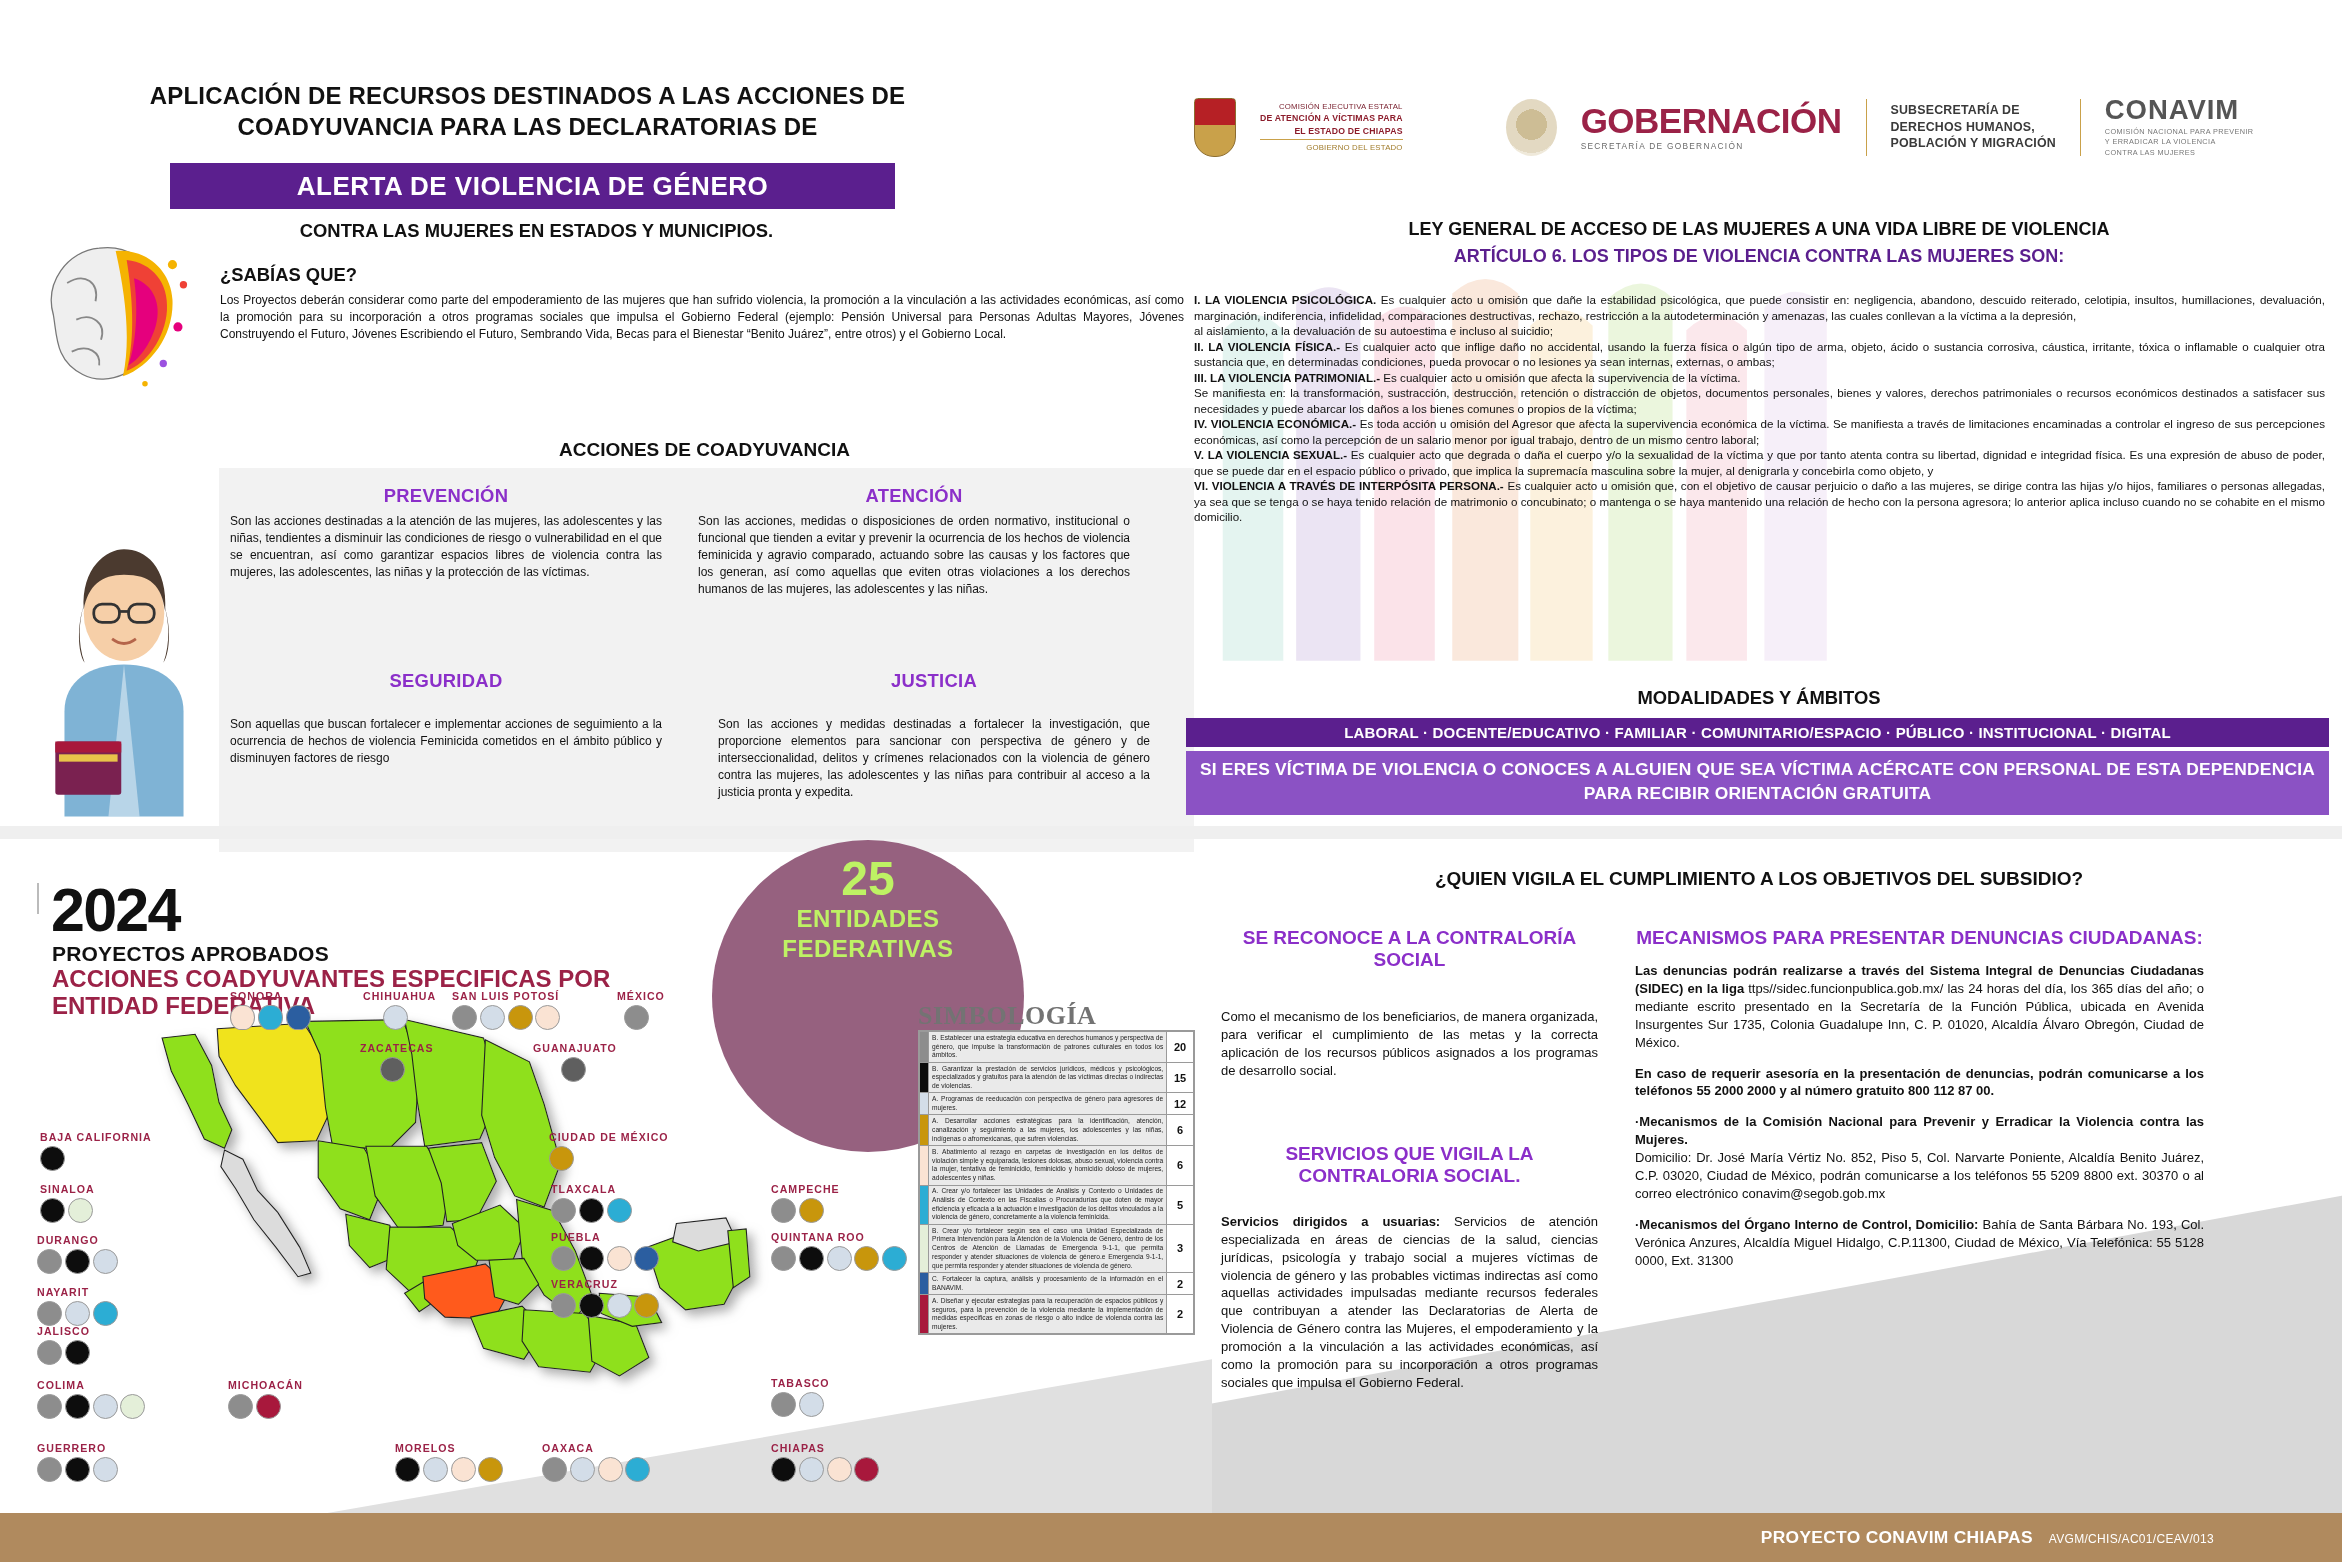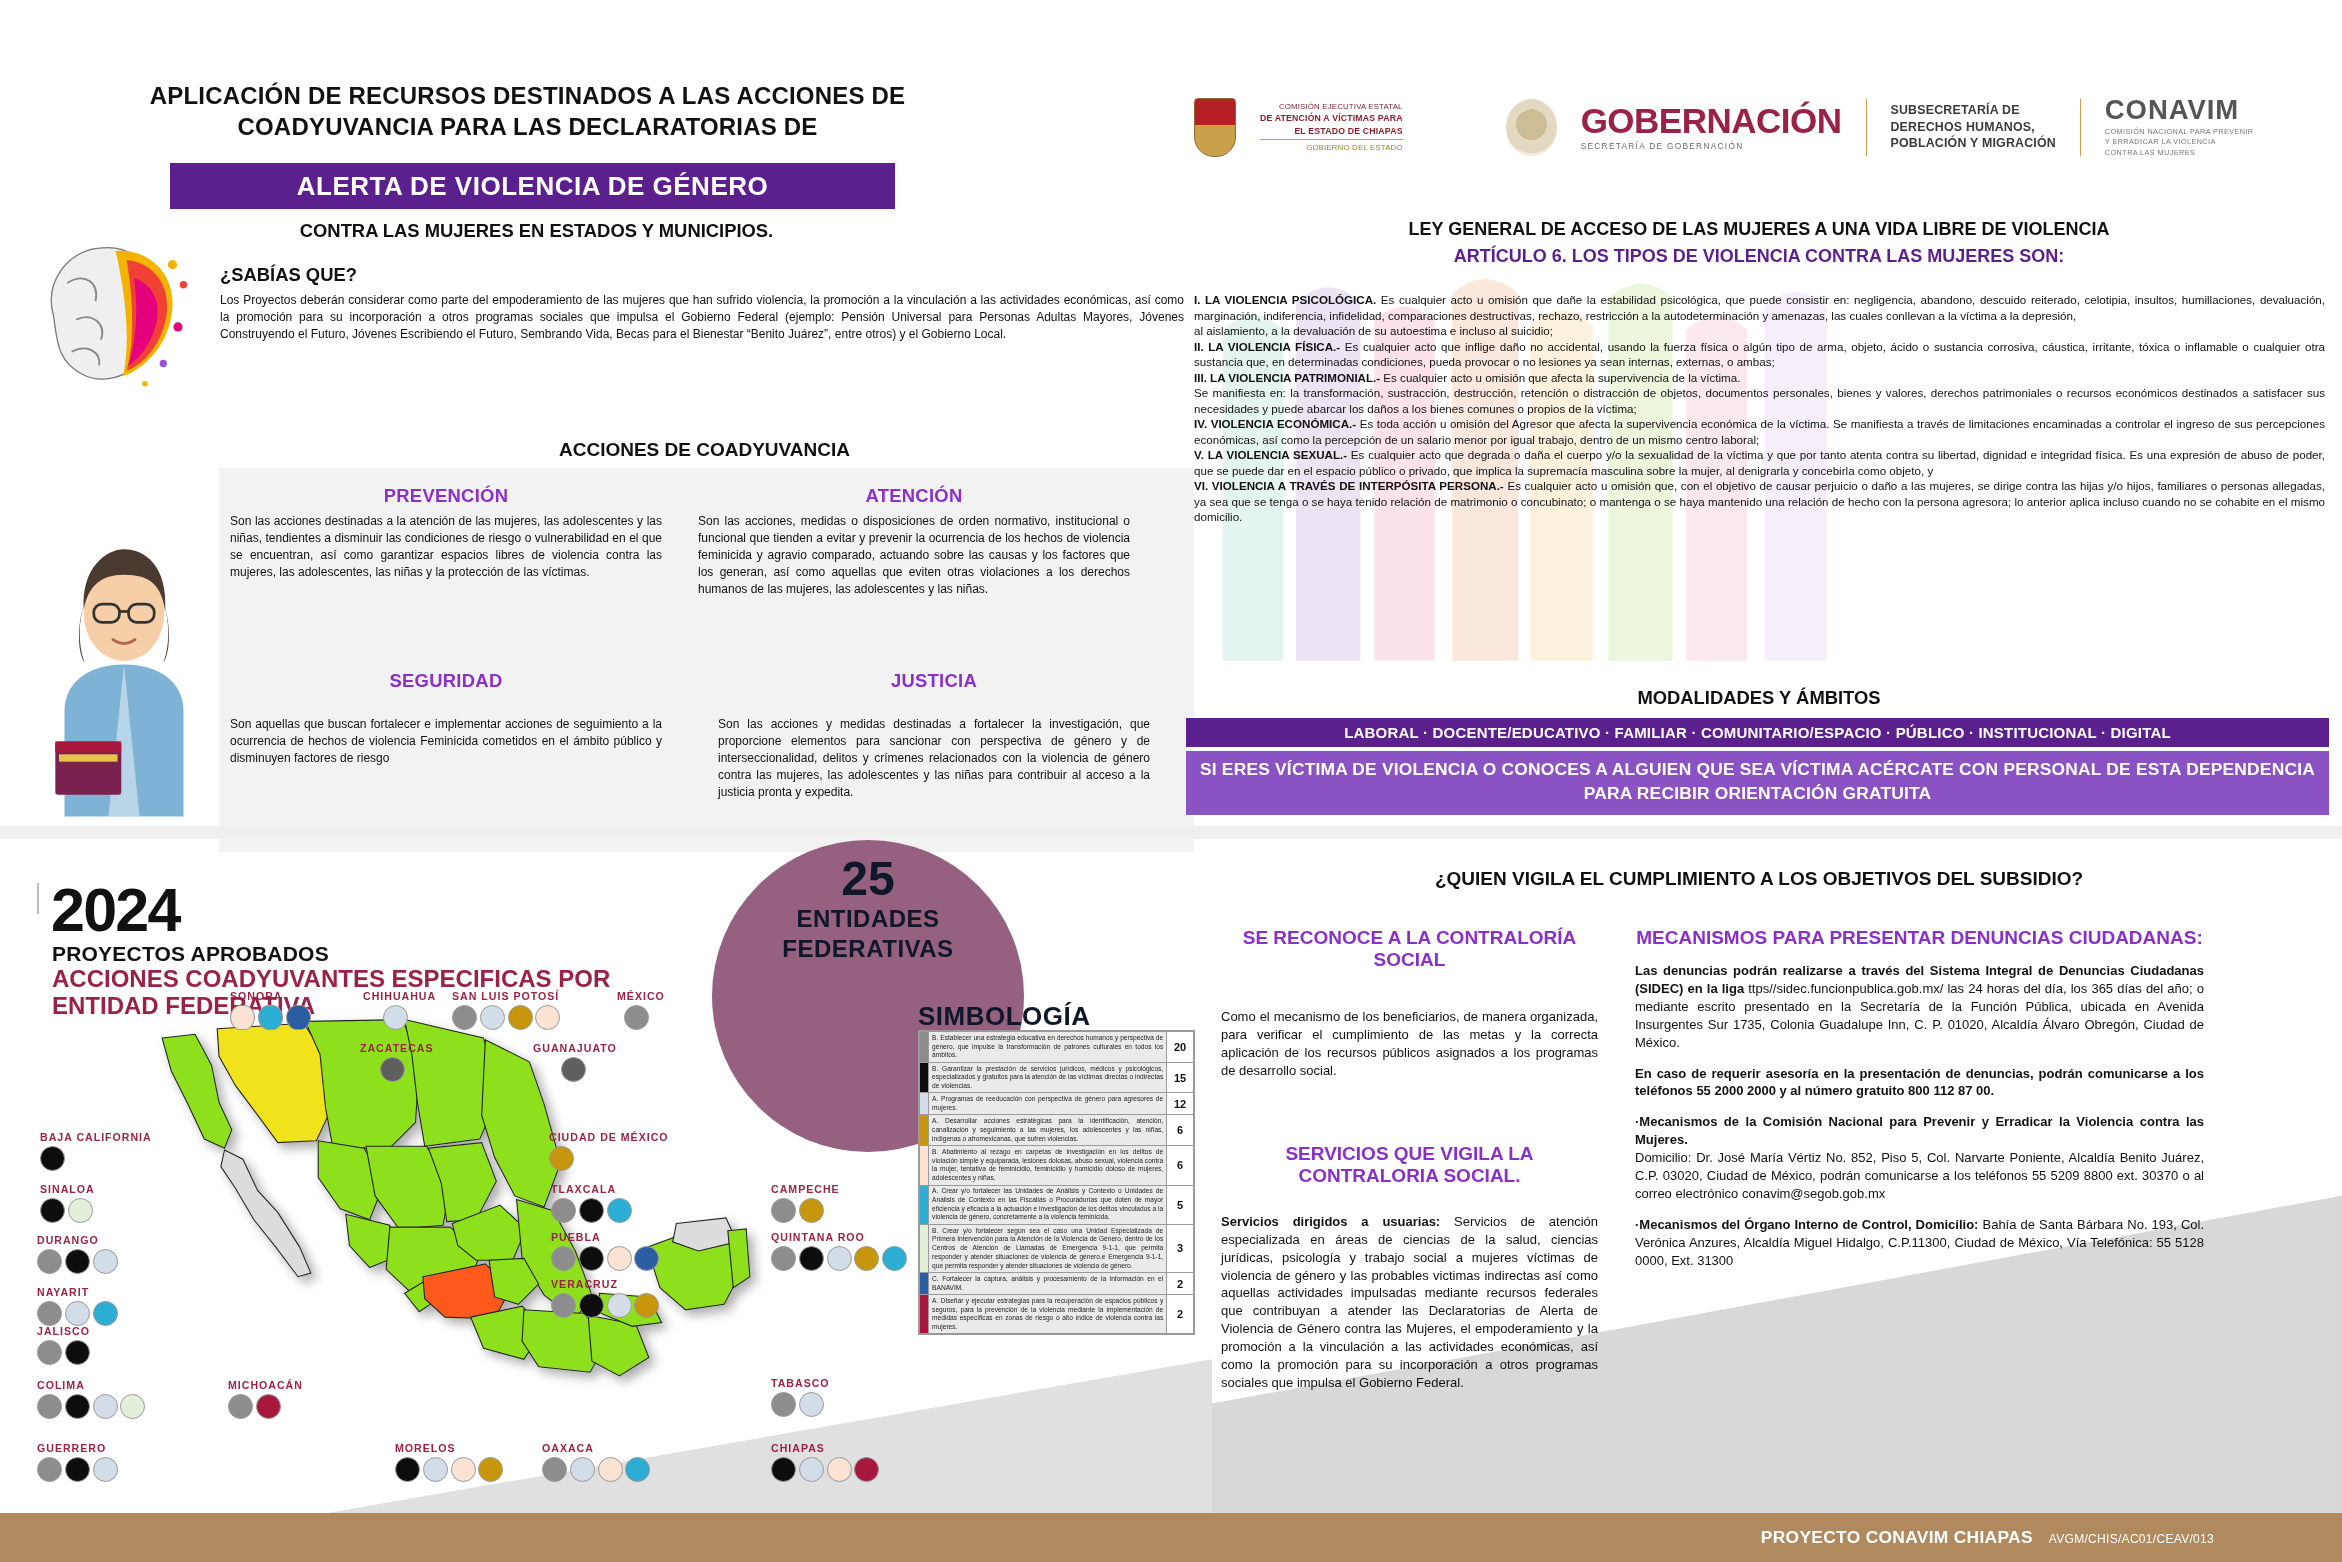--- a/index.html
+++ b/index.html
@@ -65,38 +65,38 @@
     clip-path:polygon(0 100%,100% 18%,100% 100%);}
   .footer{position:absolute;left:0;top:1513px;width:2343px;height:49px;background:#b08a5e;}
   .footer-txt{position:absolute;right:129px;top:1527px;font-size:17.4px;font-weight:bold;color:#fff;letter-spacing:0.3px;}
   .footer-code{font-size:12px;font-weight:normal;margin-left:16px;}
 
   .y2024{left:51px;top:880px;font-size:61px;font-weight:bold;line-height:1;letter-spacing:-1.8px;}
   .pa{left:52px;top:942px;font-size:21px;font-weight:bold;letter-spacing:0.2px;}
   .acc-esp{left:52px;top:966px;width:588px;font-size:24px;font-weight:bold;color:#9B2247;line-height:1.12;}
   .tickline{left:37px;top:883px;width:1.8px;height:31px;background:#bbb;}
 
-  .circle25{left:712px;top:840px;width:312px;height:312px;border-radius:50%;background:#96617F;color:#0f172a;
+  .circle25{left:712px;top:840px;width:312px;height:312px;border-radius:50%;background:#96617F;color:#bef264;
     text-align:center;box-sizing:border-box;padding-top:14.7px;}
   .circle25 .n{font-size:48px;font-weight:bold;line-height:1;}
   .circle25 .e{font-size:24px;font-weight:bold;line-height:1.08;margin-top:3.7px;letter-spacing:0.5px;}
   .circle25 .s{font-size:11px;font-weight:bold;line-height:1.24;margin-top:3.7px;letter-spacing:0.2px;padding:0 11px;}
 
   
   .mapwrap{left:129px;top:1001px;width:698px;height:478px;}
 
   
   .sg{position:absolute;}
   .sg .nm{font-size:10.6px;font-weight:bold;color:#9B2247;letter-spacing:1px;white-space:nowrap;}
   .sg .dots{display:flex;gap:2.8px;margin-top:2.8px;}
   .dot{width:25px;height:25px;border-radius:50%;border:0.9px solid #9a9a9a;box-sizing:border-box;}
   .dot.ell{border-radius:50%/58%;}
 
   
-  .simb-title{left:918px;top:1001px;font-size:26px;font-weight:bold;color:#0f172a;letter-spacing:0.5px;}
+  .simb-title{left:918px;top:1001px;font-size:26px;font-weight:bold;color:#737373;letter-spacing:0.5px;font-family:Liberation Serif, serif;}
   .simb{left:918px;top:1030px;width:275px;border:0.9px solid #9a9a9a;border-collapse:collapse;}
   .simb table{border-collapse:collapse;width:275px;}
   .simb td{border:0.9px solid #9a9a9a;vertical-align:middle;}
   .simb td.sw{width:8.3px;padding:0;}
   .simb td.tx{font-size:6.6px;line-height:1.32;padding:1.8px 2.8px;color:#222;background:#eaeaea;text-align:justify;}
   .simb td.nu{width:24px;text-align:center;font-size:11px;font-weight:bold;background:#fff;}
 
   
   .q-title{left:1194px;top:868px;width:1130px;text-align:center;font-size:19px;font-weight:bold;}
   .rc{position:absolute;}

